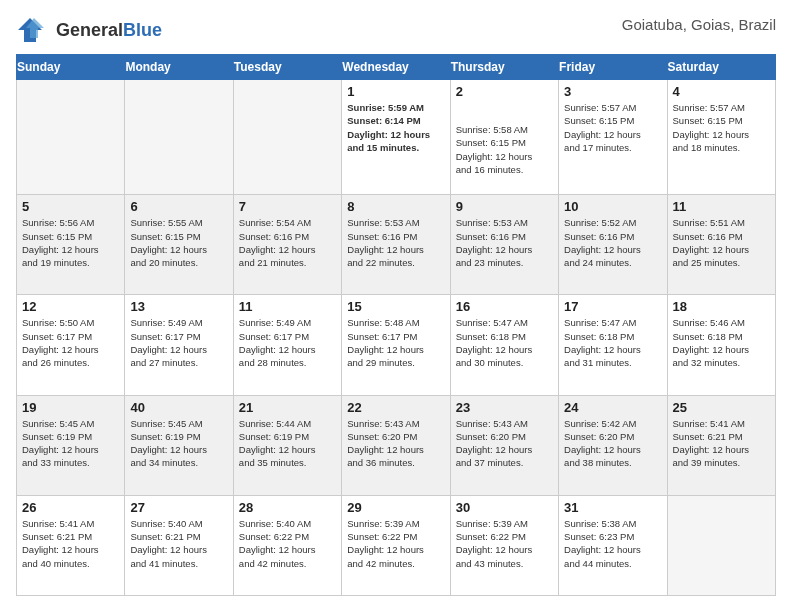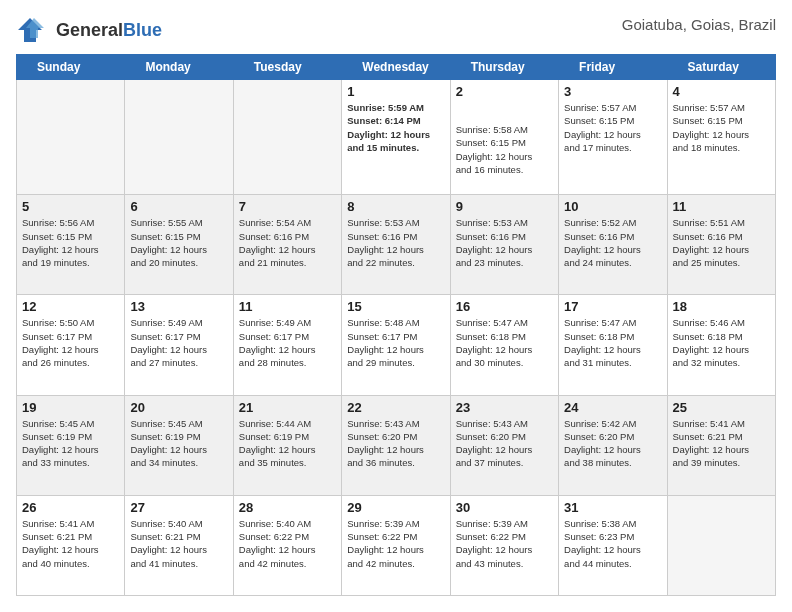--- a/index.html
+++ b/index.html
@@ -60,21 +60,21 @@
       border: 1px solid #ccc;
       border-collapse: collapse;
       width: 100%;
       table-layout: fixed;
     }
     .calendar th {
       background-color: #2e6db4;
       color: #fff;
       font-size: 12px;
       font-weight: bold;
-      padding: 5px 20px;
+      padding: 5px 0;
       border: 1px solid #2e6db4;
       text-align: left;
     }
     .calendar td {
       border: 1px solid #ccc;
       vertical-align: top;
       padding: 4px 5px;
       font-size: 10px;
       color: #333;
       background: #fff;
@@ -268,21 +268,21 @@
         </tr>
         <tr class="row-shaded">
           <td>
             <span class="day-num">19</span>
             <div class="day-info" style="white-space: pre-line;">Sunrise: 5:45 AM
 Sunset: 6:19 PM
 Daylight: 12 hours
 and 33 minutes.</div>
           </td>
           <td>
-            <span class="day-num">20</span>
+            <span class="day-num">40</span>
             <div class="day-info" style="white-space: pre-line;">Sunrise: 5:45 AM
 Sunset: 6:19 PM
 Daylight: 12 hours
 and 34 minutes.</div>
           </td>
           <td>
             <span class="day-num">21</span>
             <div class="day-info" style="white-space: pre-line;">Sunrise: 5:44 AM
 Sunset: 6:19 PM
 Daylight: 12 hours

